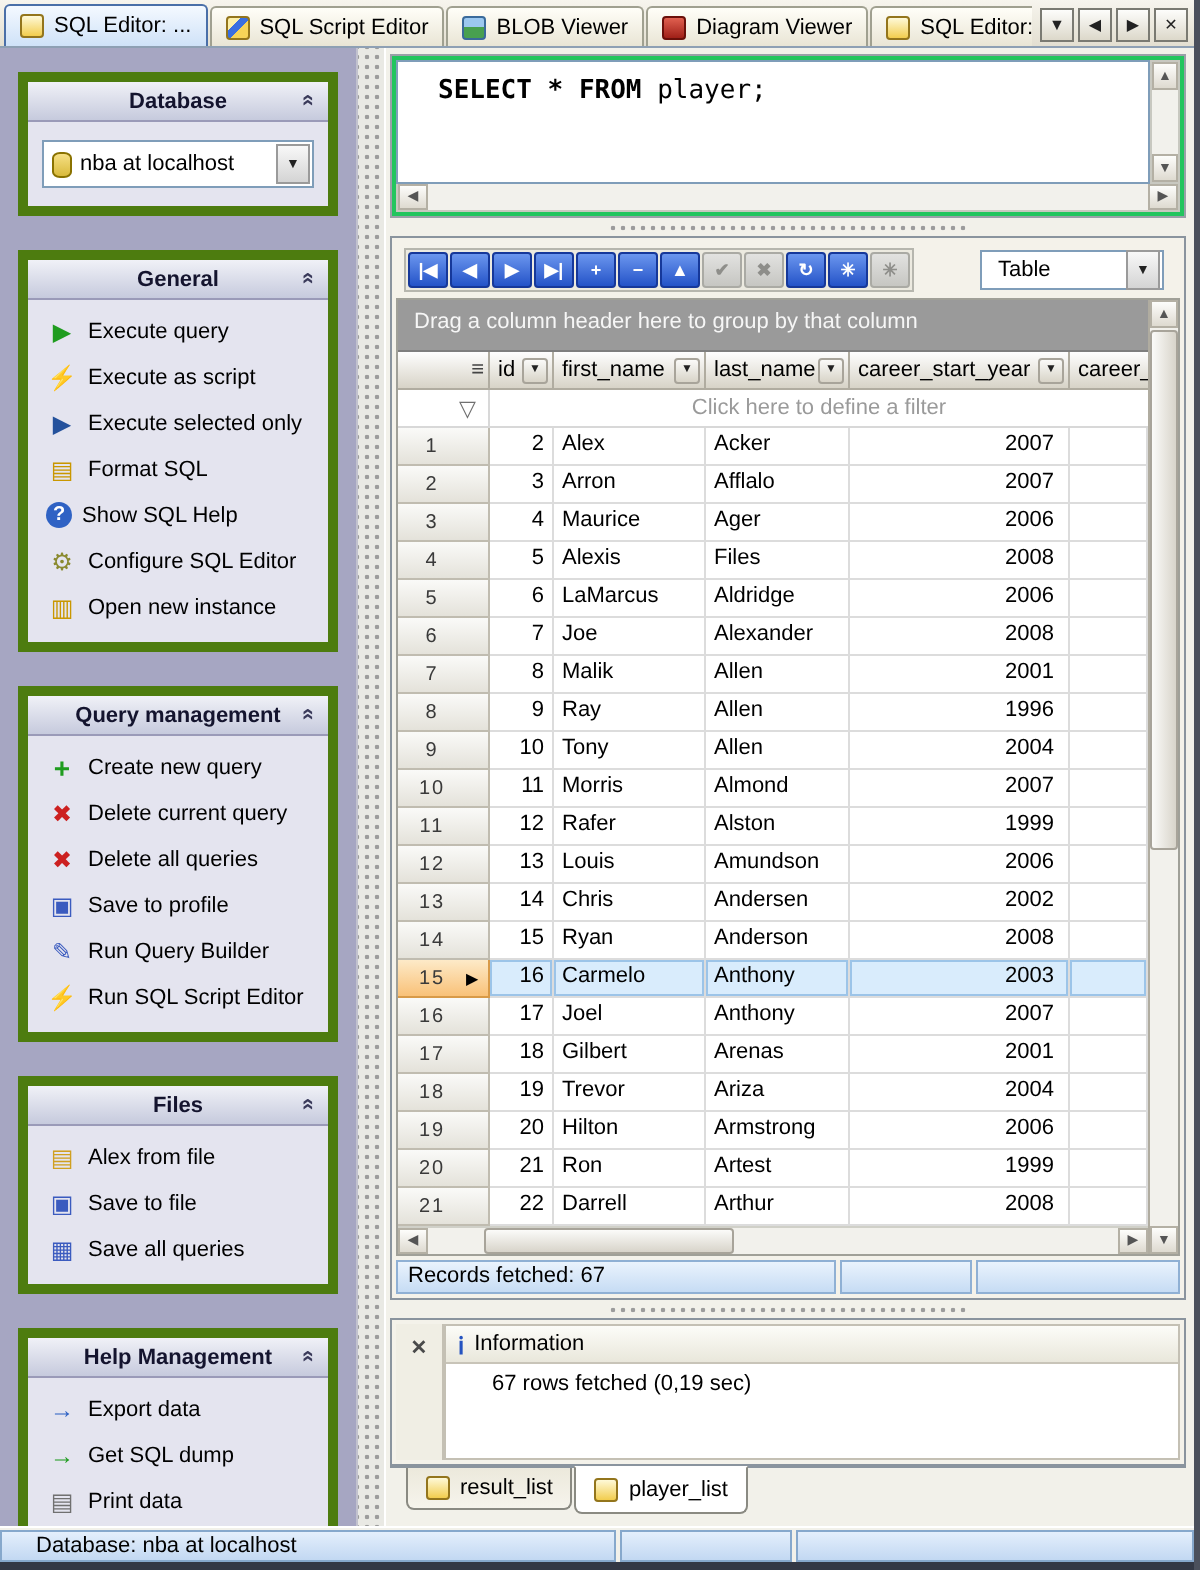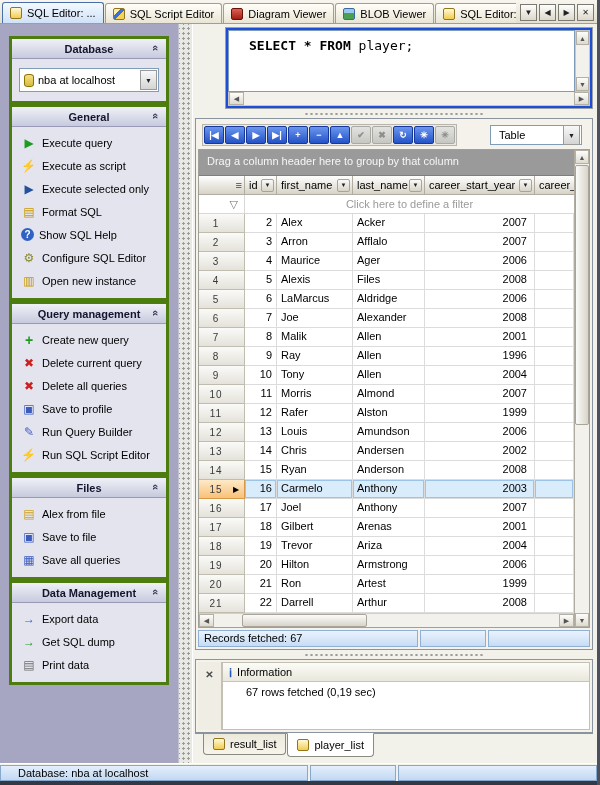--- a/index.html
+++ b/index.html
@@ -19,39 +19,39 @@
   [data-icon="blob-image"] { background:linear-gradient(#9cc8f0 45%,#48a050 45%); border:1px solid #3a6a9a; }
   [data-icon="diagram-book"] { background:linear-gradient(#e06050,#a02018); border:1px solid #6a100a; }
   .tab-controls { display:flex; gap:2px; padding:0 3px 2px 4px; }
   .tab-ctrl { width:17px; height:17px; font-size:8px; line-height:1; border:1px solid #7a7a72; background:linear-gradient(#fdfdfb,#dcd8ca); cursor:pointer; color:#222; }
 
   
   .middle { flex:1; display:flex; min-height:0; }
 
   
   .sidebar { width:178px; flex:none; background:#a6a6c2; padding:12px 9px 0 9px; overflow:hidden; }
-  .panel { border:3px solid #4d7c0f; background:#e4e4ef; }
+  .panel { margin-bottom:17px; border:5px solid #4d7c0f; background:#e4e4ef; }
   .panel-header { position:relative; height:20px; display:flex; align-items:center; justify-content:center; background:linear-gradient(#f0f1f7,#c6cadd); border-bottom:1px solid #9a9ab8; font-weight:bold; color:#14142e; }
   .chevrons { position:absolute; right:7px; top:3px; display:inline-block; transform:rotate(90deg); font-weight:bold; color:#3a3a5a; font-size:11px; cursor:pointer; }
   .panel-body { padding:4px 0 6px 0; }
   .side-item { display:flex; align-items:center; height:23px; padding-left:9px; cursor:pointer; }
   .side-icon { width:16px; flex:none; text-align:center; margin-right:5px; font-size:12px; line-height:14px; display:inline-block; }
   .combo { display:flex; align-items:center; height:24px; margin:5px 7px 3px 7px; background:#fff; border:1px solid #7f9db9; padding-left:4px; cursor:pointer; }
   .combo-text { flex:1; font-weight:normal; padding-left:4px; white-space:nowrap; overflow:hidden; }
   .combo-btn { width:17px; height:20px; margin:1px; flex:none; display:flex; align-items:center; justify-content:center; background:linear-gradient(#f8f8f8,#d4d4d4); border:1px solid #9a9a9a; font-size:7px; color:#222; }
   .db-icon { width:10px; height:13px; flex:none; background:linear-gradient(#f6e085,#d9ba3c); border:1px solid #8a7200; border-radius:4px/3px; }
 
   
   .vsplitter { width:14px; flex:none; background-color:#e9e9e4; background-image:radial-gradient(circle,#9c9c9c 1px,transparent 1.3px); background-size:5px 5px; background-position:2px 2px; border-left:1px solid #c2c2ce; cursor:col-resize; }
 
   
   .main { flex:1; min-width:0; display:flex; flex-direction:column; padding:3px 4px 0 2px; background:#f2f1ea; border-left:1px solid #fff; }
 
   
-  .editor-frame { flex:none; border:1px solid #9aa0a8; background:#1d4ed8; padding:2px;margin-left:30px; }
+  .editor-frame { flex:none; border:1px solid #9aa0a8; background:#22c55e; padding:2px; }
   .editor-body { display:flex; height:62px; }
   .editor-text { flex:1; background:#fff; border:1px solid #7f9db9; padding:7px 0 0 20px; font-family:"DejaVu Sans Mono","Liberation Mono",monospace; font-size:13px; overflow:hidden; cursor:text; }
   .sql-kw { font-weight:bold; }
   .vscroll { width:15px; flex:none; display:flex; flex-direction:column; background:#f2f1ec; border:1px solid #c8c8c0; }
   .sbtn { height:14px; width:100%; flex:none; font-size:7px; line-height:13px; text-align:center; color:#555; background:linear-gradient(#fdfdfb,#dedad0); border:1px solid #b4b0a4; cursor:pointer; }
   .vtrack { flex:1; position:relative; }
   .vthumb { position:absolute; left:0; right:0; background:linear-gradient(90deg,#fbfbf9,#d8d4ca); border:1px solid #a8a49a; border-radius:2px; cursor:pointer; }
   .hscroll { height:14px; display:flex; align-items:stretch; background:#f2f1ec; border:1px solid #c8c8c0; border-top:none; }
   .hbtn { width:15px; flex:none; font-size:7px; line-height:12px; text-align:center; color:#555; background:linear-gradient(#fdfdfb,#dedad0); border:1px solid #b4b0a4; cursor:pointer; }
   .htrack { flex:1; position:relative; }
@@ -142,27 +142,27 @@
           <span class="chip" data-icon="sql-editor-doc"></span>
           <span class="tab-label">SQL Editor: ...</span>
         </div>
 
         <div class="tab" data-state="">
           <span class="chip" data-icon="sql-script"></span>
           <span class="tab-label">SQL Script Editor</span>
         </div>
 
         <div class="tab" data-state="">
+          <span class="chip" data-icon="blob-image"></span>
+          <span class="tab-label">BLOB Viewer</span>
+        </div>
+
+        <div class="tab" data-state="">
           <span class="chip" data-icon="diagram-book"></span>
           <span class="tab-label">Diagram Viewer</span>
-        </div>
-
-        <div class="tab" data-state="">
-          <span class="chip" data-icon="blob-image"></span>
-          <span class="tab-label">BLOB Viewer</span>
         </div>
 
         <div class="tab" data-state="">
           <span class="chip" data-icon="sql-editor-doc"></span>
           <span class="tab-label">SQL Editor: ...</span>
         </div>
       </div>
     <div class="tab-controls">
 
         <button class="tab-ctrl"><span>▼</span></button>
@@ -297,21 +297,21 @@
 
             <div class="side-item">
               <span class="side-icon" style="color:#3b5bbf">▦</span>
               <span>Save all queries</span>
             </div>
           </div>
       </div>
 
       <div class="panel">
         <div class="panel-header">
-          <span>Data Management</span>
+          <span>Help Management</span>
           <span class="chevrons">«</span>
         </div>
         <div class="panel-body">
 
             <div class="side-item">
               <span class="side-icon" style="color:#2f62c4;font-weight:bold">→</span>
               <span>Export data</span>
             </div>
 
             <div class="side-item">

